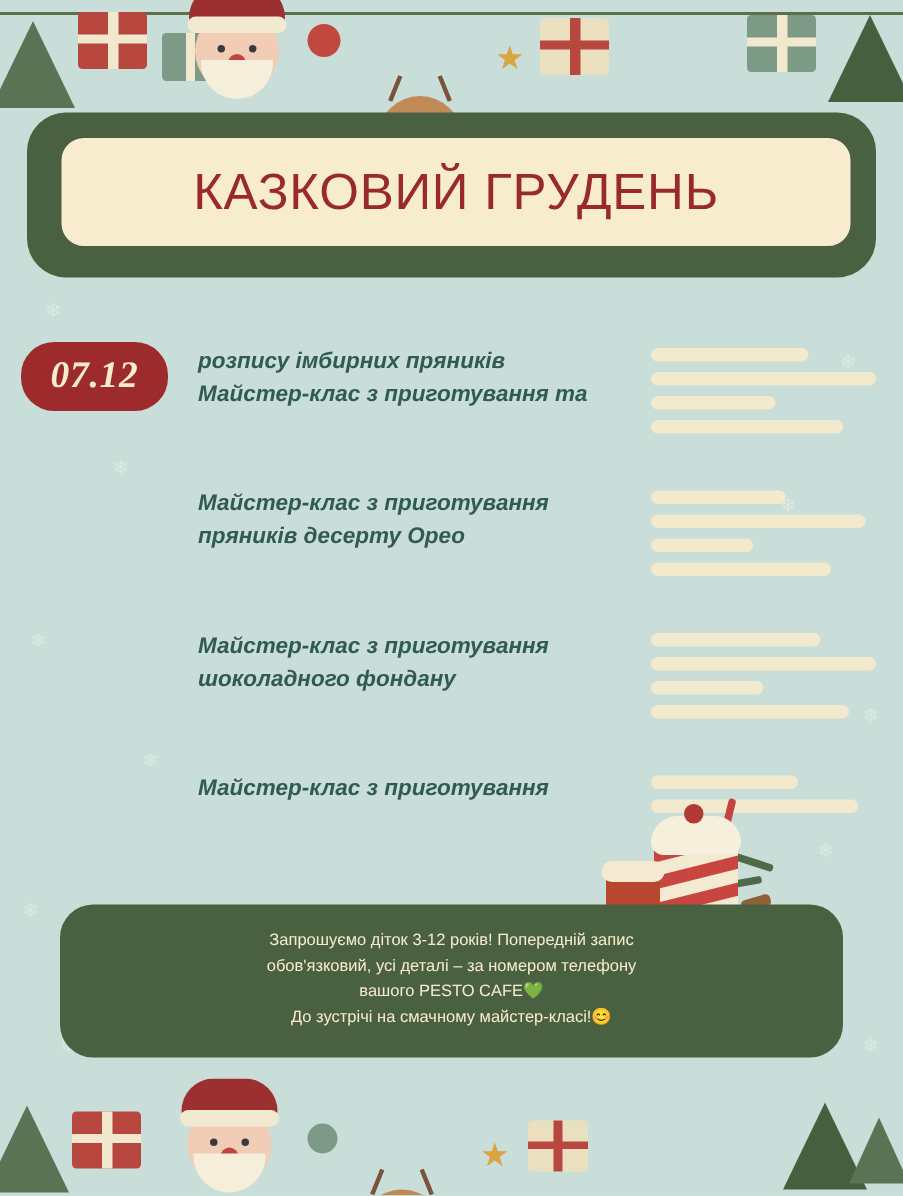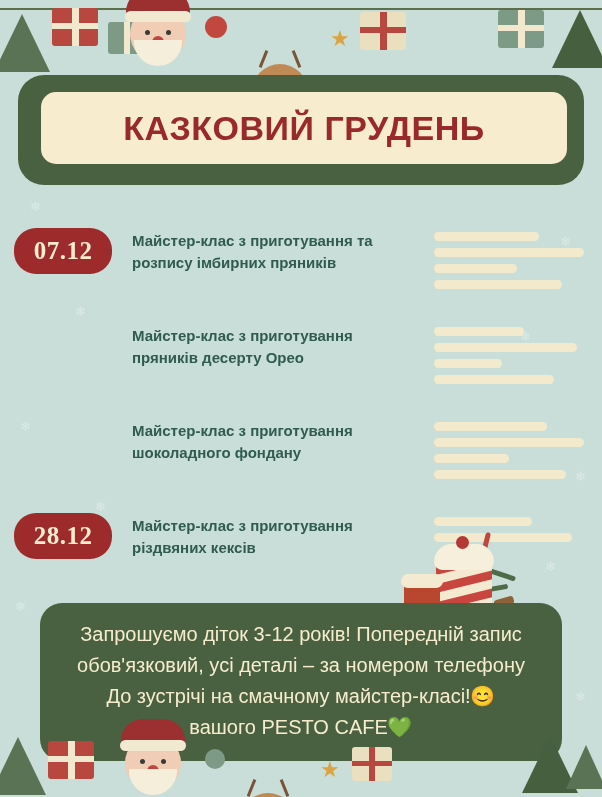--- a/index.html
+++ b/index.html
@@ -191,31 +191,32 @@
     background: #f7eccd;
     border: 3px solid #4a6141;
     border-radius: 18px;
     display: flex;
     align-items: center;
     justify-content: center;
   }
   .title-text {
     color: #9a2a2a;
     font-size: 34px;
-    font-weight: bold;
+    font-weight: normal;
     letter-spacing: .5px;
     text-align: center;
   }
 
   
   .rows {
     position: absolute;
     left: 0;
     top: 218px;
     width: 602px;
+    font-style: italic;
   }
   .row {
     position: relative;
     height: 95px;
   }
   .date-badge {
     position: absolute;
     left: 14px;
     top: 10px;
     width: 98px;
@@ -259,21 +260,21 @@
   .note {
     position: absolute;
     left: 40px;
     top: 603px;
     width: 522px;
     background: #4a6141;
     border-radius: 22px;
     padding: 16px 18px 18px;
     box-sizing: border-box;
     color: #f7eccd;
-    font-size: 20px;
+    font-size: 11px;
     line-height: 1.55;
     text-align: center;
   }
   .note p { margin: 0; }
 
   
   .cocoa {
     position: absolute;
     left: 398px;
     top: 538px;
@@ -427,22 +428,22 @@
     <div class="title-inner">
       <div class="title-text">КАЗКОВИЙ ГРУДЕНЬ</div>
     </div>
   </div>
 
   <div class="rows">
 
     <div class="row">
       <div class="date-badge">07.12</div>
       <div class="row-text">
+        <div>розпису імбирних пряників</div>
         <div>Майстер-клас  з приготування та</div>
-        <div>розпису імбирних пряників</div>
       </div>
       <div class="bars">
         <i style="width:70%;"></i>
           <i style="width:100%;"></i>
           <i style="width:55%;"></i>
           <i style="width:85%;"></i>
       </div>
     </div>
 
     <div class="row">
@@ -465,24 +466,22 @@
       </div>
       <div class="bars">
         <i style="width:75%;"></i>
           <i style="width:100%;"></i>
           <i style="width:50%;"></i>
           <i style="width:88%;"></i>
       </div>
     </div>
 
     <div class="row">
-      <div class="date-badge">28.12</div>
       <div class="row-text">
         <div>Майстер-клас з приготування</div>
-        <div>різдвяних кексів</div>
       </div>
       <div class="bars">
         <i style="width:65%;"></i>
           <i style="width:92%;"></i>
       </div>
     </div>
 
   </div>
 
   <div class="cocoa">
@@ -499,22 +498,22 @@
     <div class="cup-sm">
         <div class="top"></div>
       </div>
     <div class="cinn" style="left:96px;top:60px;width:20px;height:8px;transform:rotate(-16deg);"></div>
     <div class="cinn" style="left:100px;top:70px;width:18px;height:7px;transform:rotate(10deg);"></div>
   </div>
 
   <div class="note">
     <p>Запрошуємо діток 3-12 років! Попередній запис</p>
     <p>обов'язковий, усі деталі – за номером телефону</p>
+    <p>вашого PESTO CAFE💚</p>
     <p>До зустрічі на смачному майстер-класі!😊</p>
-    <p>вашого PESTO CAFE💚</p>
   </div>
 
   <div class="band bottom">
     <div class="deco tree" style="left:-10px;top:18px;"></div>
 
     <div class="deco gift" style="left:48px;top:22px;background:#b8483f;">
       <div style="position:absolute;left:50%;top:0;width:7px;height:100%;margin-left:-3.5px;background:#f2e8cd;"></div>
       <div style="position:absolute;left:0;top:40%;width:100%;height:6px;background:#f2e8cd;"></div>
     </div>
 

